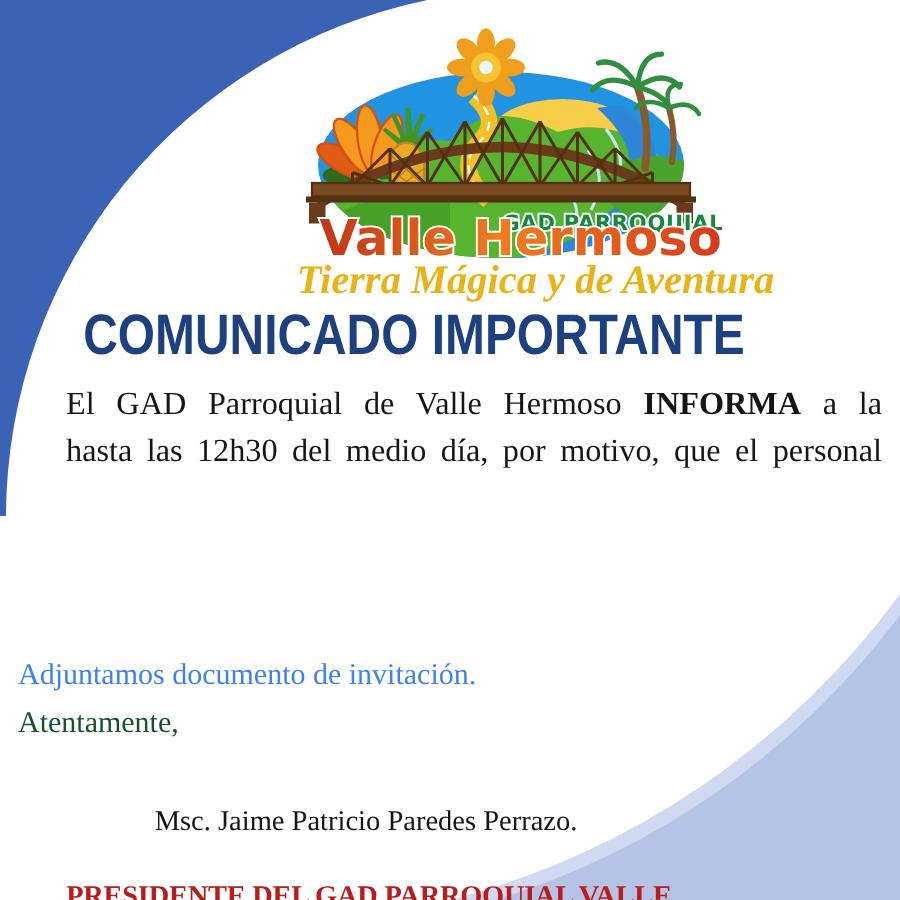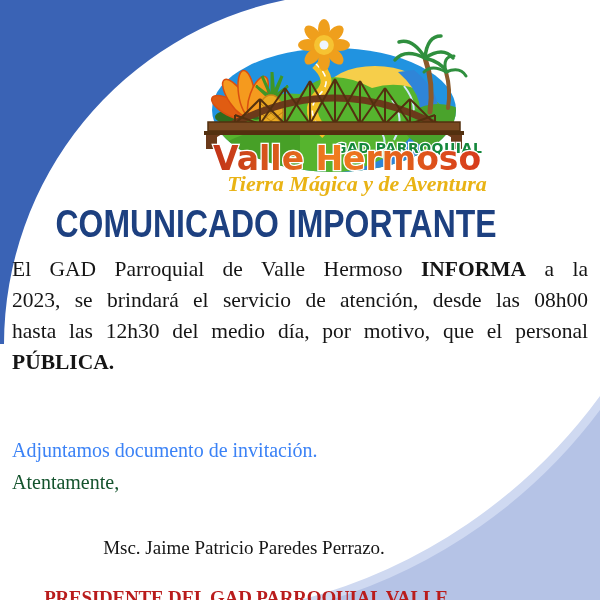--- a/index.html
+++ b/index.html
@@ -3,28 +3,28 @@
 <meta charset="utf-8">
 <style>
   html,body{margin:0;padding:0;background:#888;}
   .page{position:relative;width:600px;height:600px;background:#ffffff;overflow:hidden;
         font-family:"Liberation Serif",serif;color:#111;text-decoration:underline;}
   .decor{position:absolute;inset:0;width:600px;height:600px;z-index:0;}
   .content{position:absolute;inset:0;z-index:1;}
 
   .tagline{position:absolute;top:171px;left:357px;transform:translateX(-50%);
            font-family:"Liberation Serif",serif;font-style:italic;font-weight:bold;
-           font-size:22px;color:#e9b315;white-space:nowrap;}
+           font-size:27px;color:#e9b315;white-space:nowrap;}
   .title{position:absolute;top:203px;left:276px;transform:translateX(-50%) scaleX(0.84);
          font-family:"Liberation Sans",sans-serif;font-weight:800;font-size:38px;
          color:#1d4080;white-space:nowrap;letter-spacing:0px;}
 
   .bodytext{position:absolute;top:254px;left:12px;width:576px;
             font-size:21.5px;line-height:31px;color:#151515;}
-  .bline{text-align:justify;text-align-last:justify;}
+  .bline{text-align:justify;text-align-last:justify;margin-left:32px;}
   .bline.lastline{text-align-last:left;}
   .bold{font-weight:bold;}
 
   .attach{position:absolute;top:439px;left:12px;font-size:20px;color:#3b82f6;}
   .closing{position:absolute;top:471px;left:12px;font-size:20px;color:#14532d;}
   .sig-name{position:absolute;top:537px;left:0;width:488px;text-align:center;
             font-size:19px;color:#151515;}
   .sig-title{position:absolute;top:559px;left:0;width:492px;text-align:center;
              font-size:19px;font-weight:bold;color:#b91c1c;letter-spacing:-0.2px;margin-top:28px;}
 </style>
@@ -180,23 +180,21 @@
   </svg>
 
   <div class="content">
 
     <div class="tagline">Tierra Mágica y de Aventura</div>
 
     <div class="title">COMUNICADO IMPORTANTE</div>
 
     <div class="bodytext">
       <div class="bline"><span>El GAD Parroquial de Valle Hermoso </span><span class="bold">INFORMA</span><span> a la</span></div>
-      <div class="bline">2023, se brindará el servicio de atención, desde las 08h00</div>
       <div class="bline">hasta las 12h30 del medio día, por motivo,  que el personal</div>
-      <div class="bline lastline bold">PÚBLICA.</div>
     </div>
 
     <div class="attach">Adjuntamos documento de invitación.</div>
 
     <div class="closing">Atentamente,</div>
 
     <div class="sig-name">Msc. Jaime Patricio Paredes Perrazo.</div>
 
     <div class="sig-title">PRESIDENTE DEL GAD PARROQUIAL VALLE HERMOSO.</div>
   </div>

